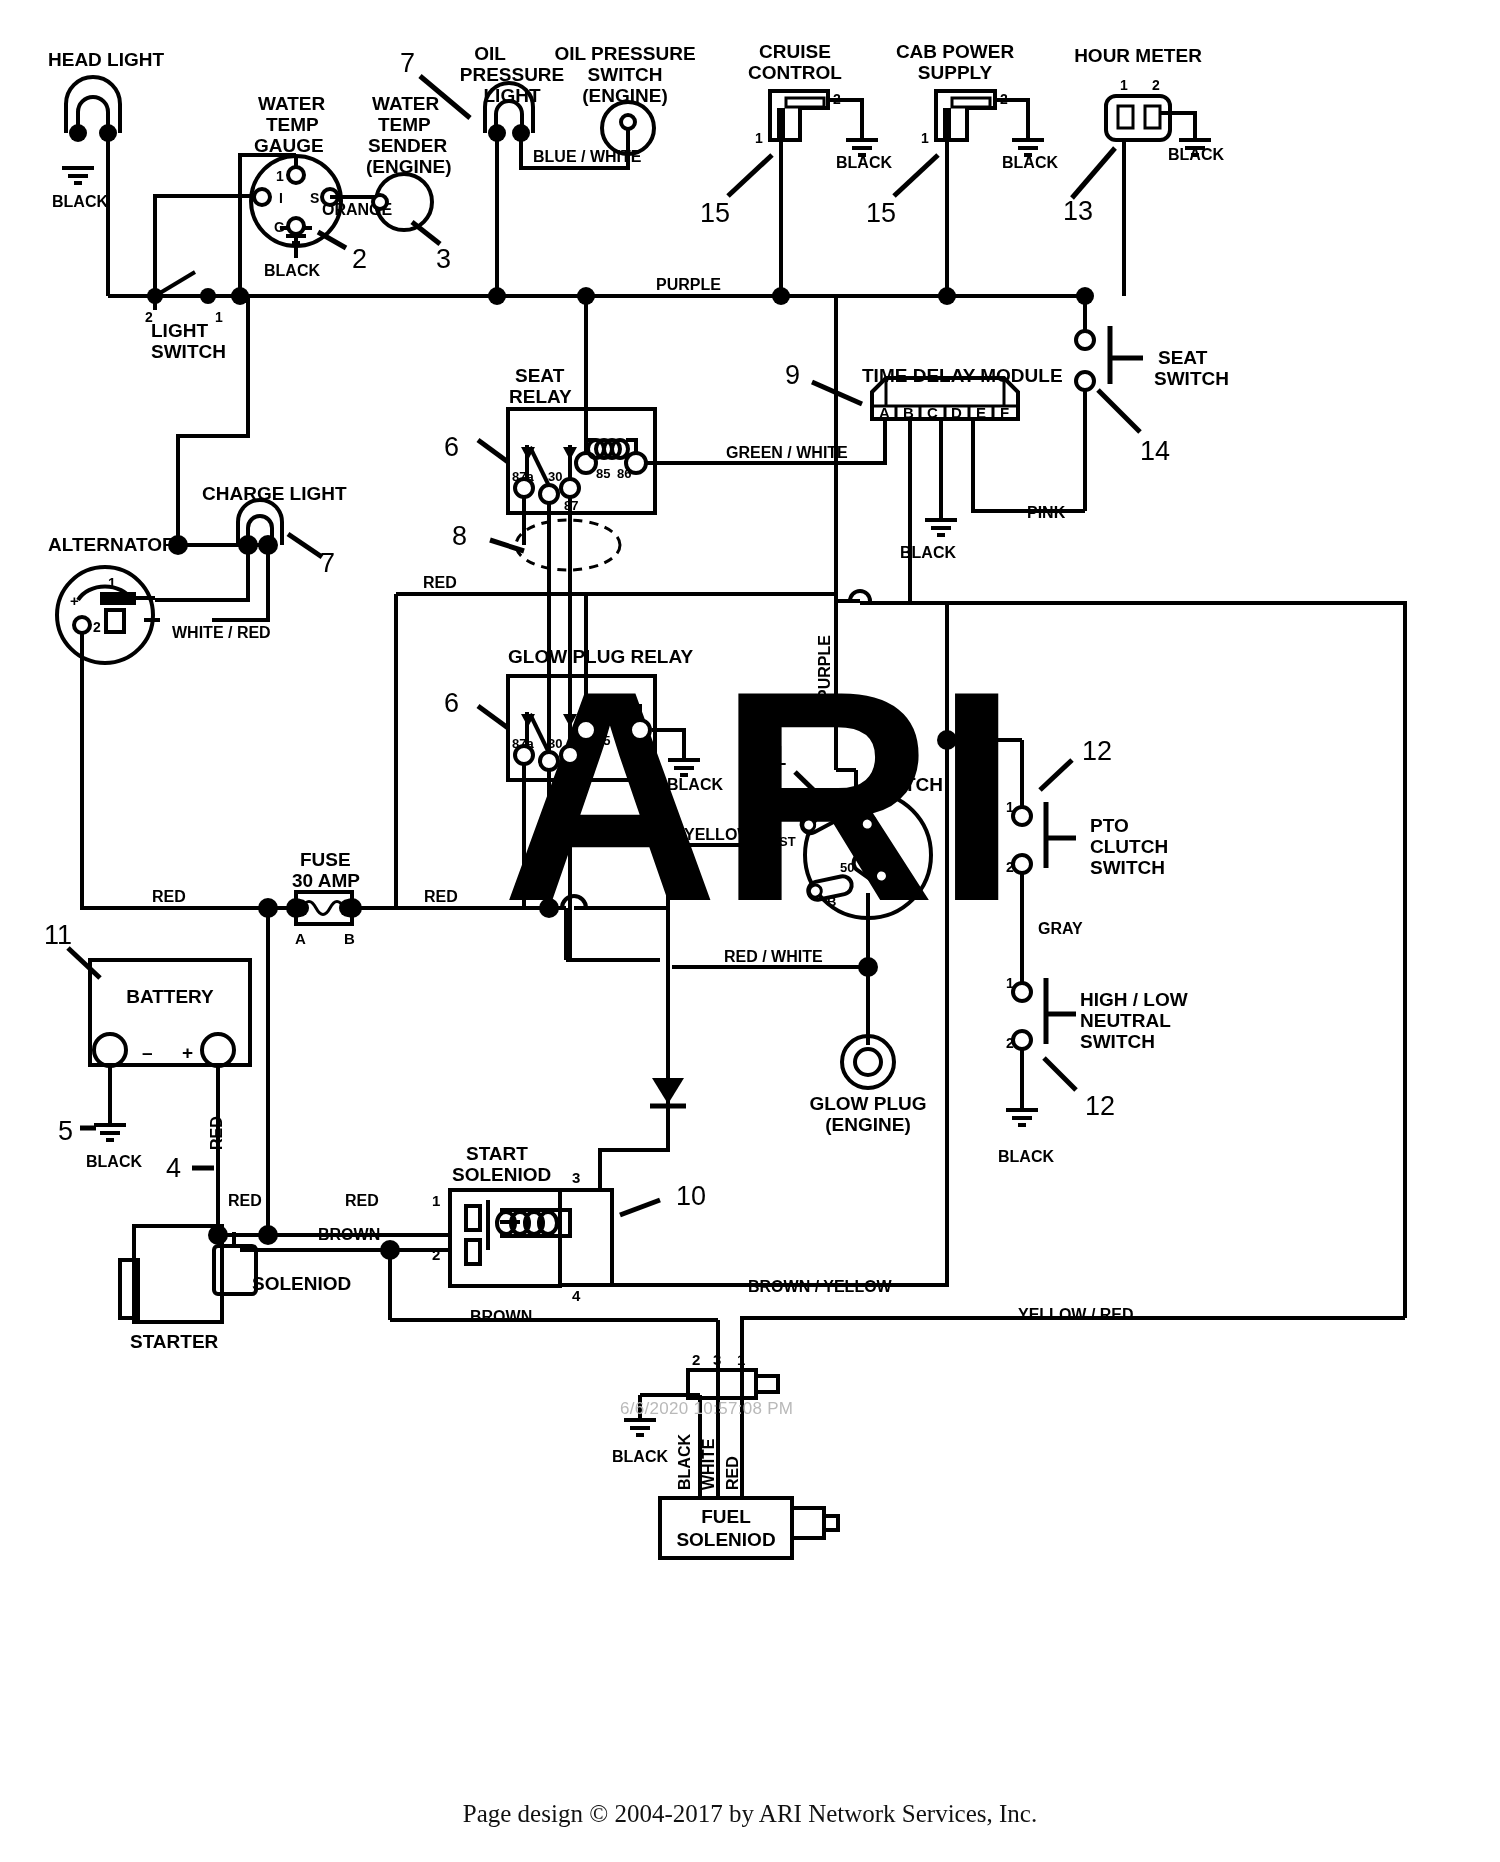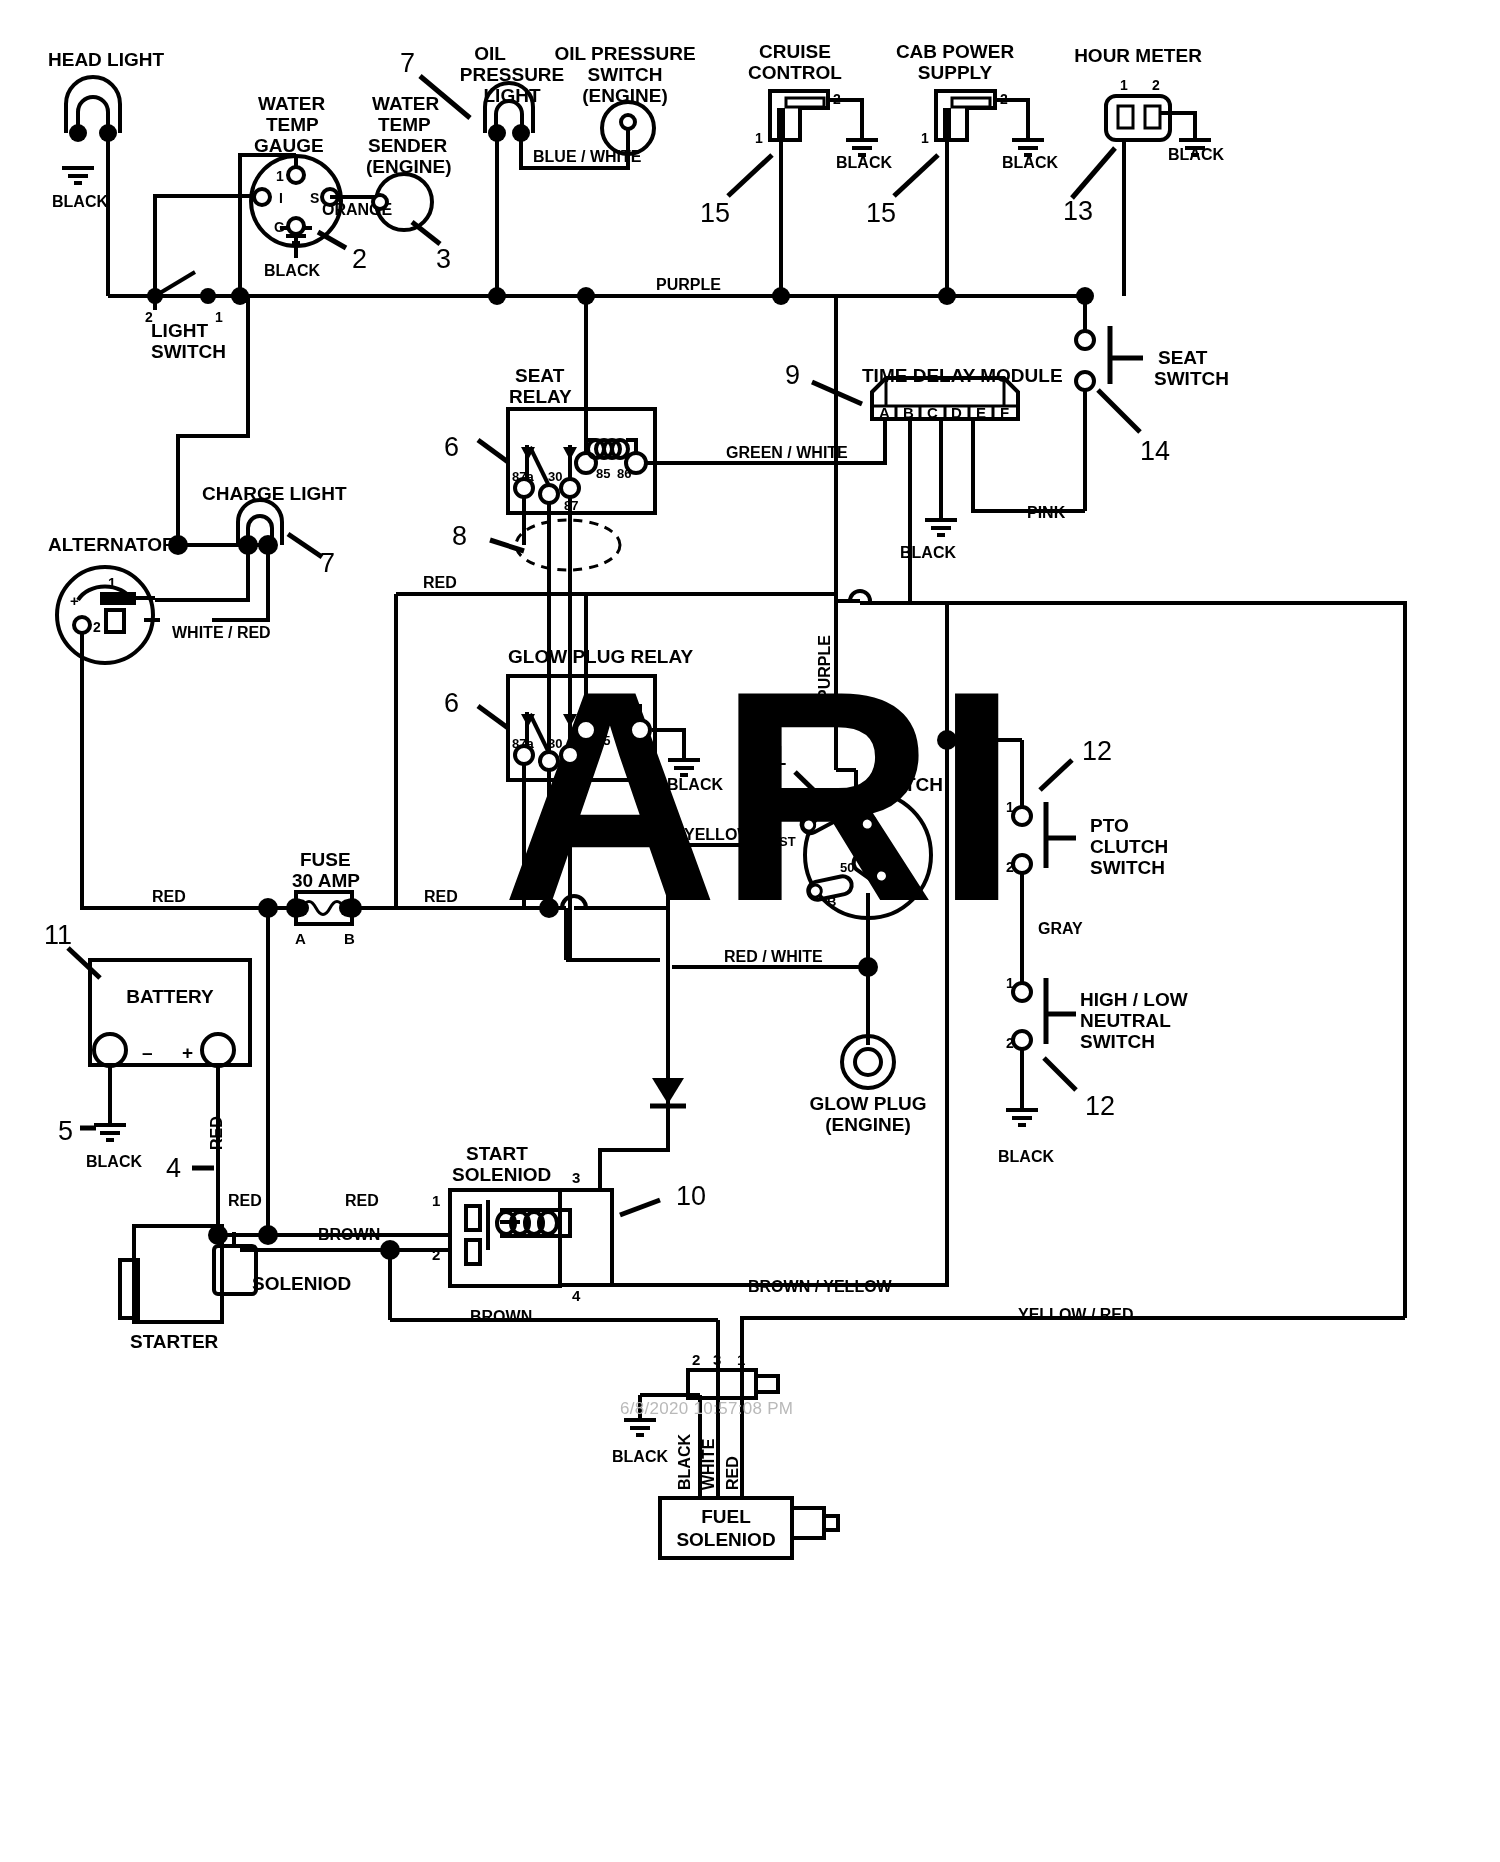--- a/index.html
+++ b/index.html
@@ -618,15 +618,16 @@
     <text class="lbl-s" x="737" y="1365">1</text>
     <text class="wire" x="690" y="1490" transform="rotate(-90 690 1490)">BLACK</text>
     <text class="wire" x="714" y="1490" transform="rotate(-90 714 1490)">WHITE</text>
     <text class="wire" x="738" y="1490" transform="rotate(-90 738 1490)">RED</text>
     <text class="wire" x="612" y="1462">BLACK</text>
     <text class="lbl" x="726" y="1523" text-anchor="middle">FUEL</text>
     <text class="lbl" x="726" y="1546" text-anchor="middle">SOLENIOD</text>
 
   </svg>
 
-  <div class="ts">6/8/2020 10:57:08 PM</div>
+  <div class="ts">6/6/2020 10:57:08 PM</div>
+  <div class="credit">Page design © 2004-2017 by ARI Network Services, Inc.</div>
 
 </div>
 
 </body></html>

